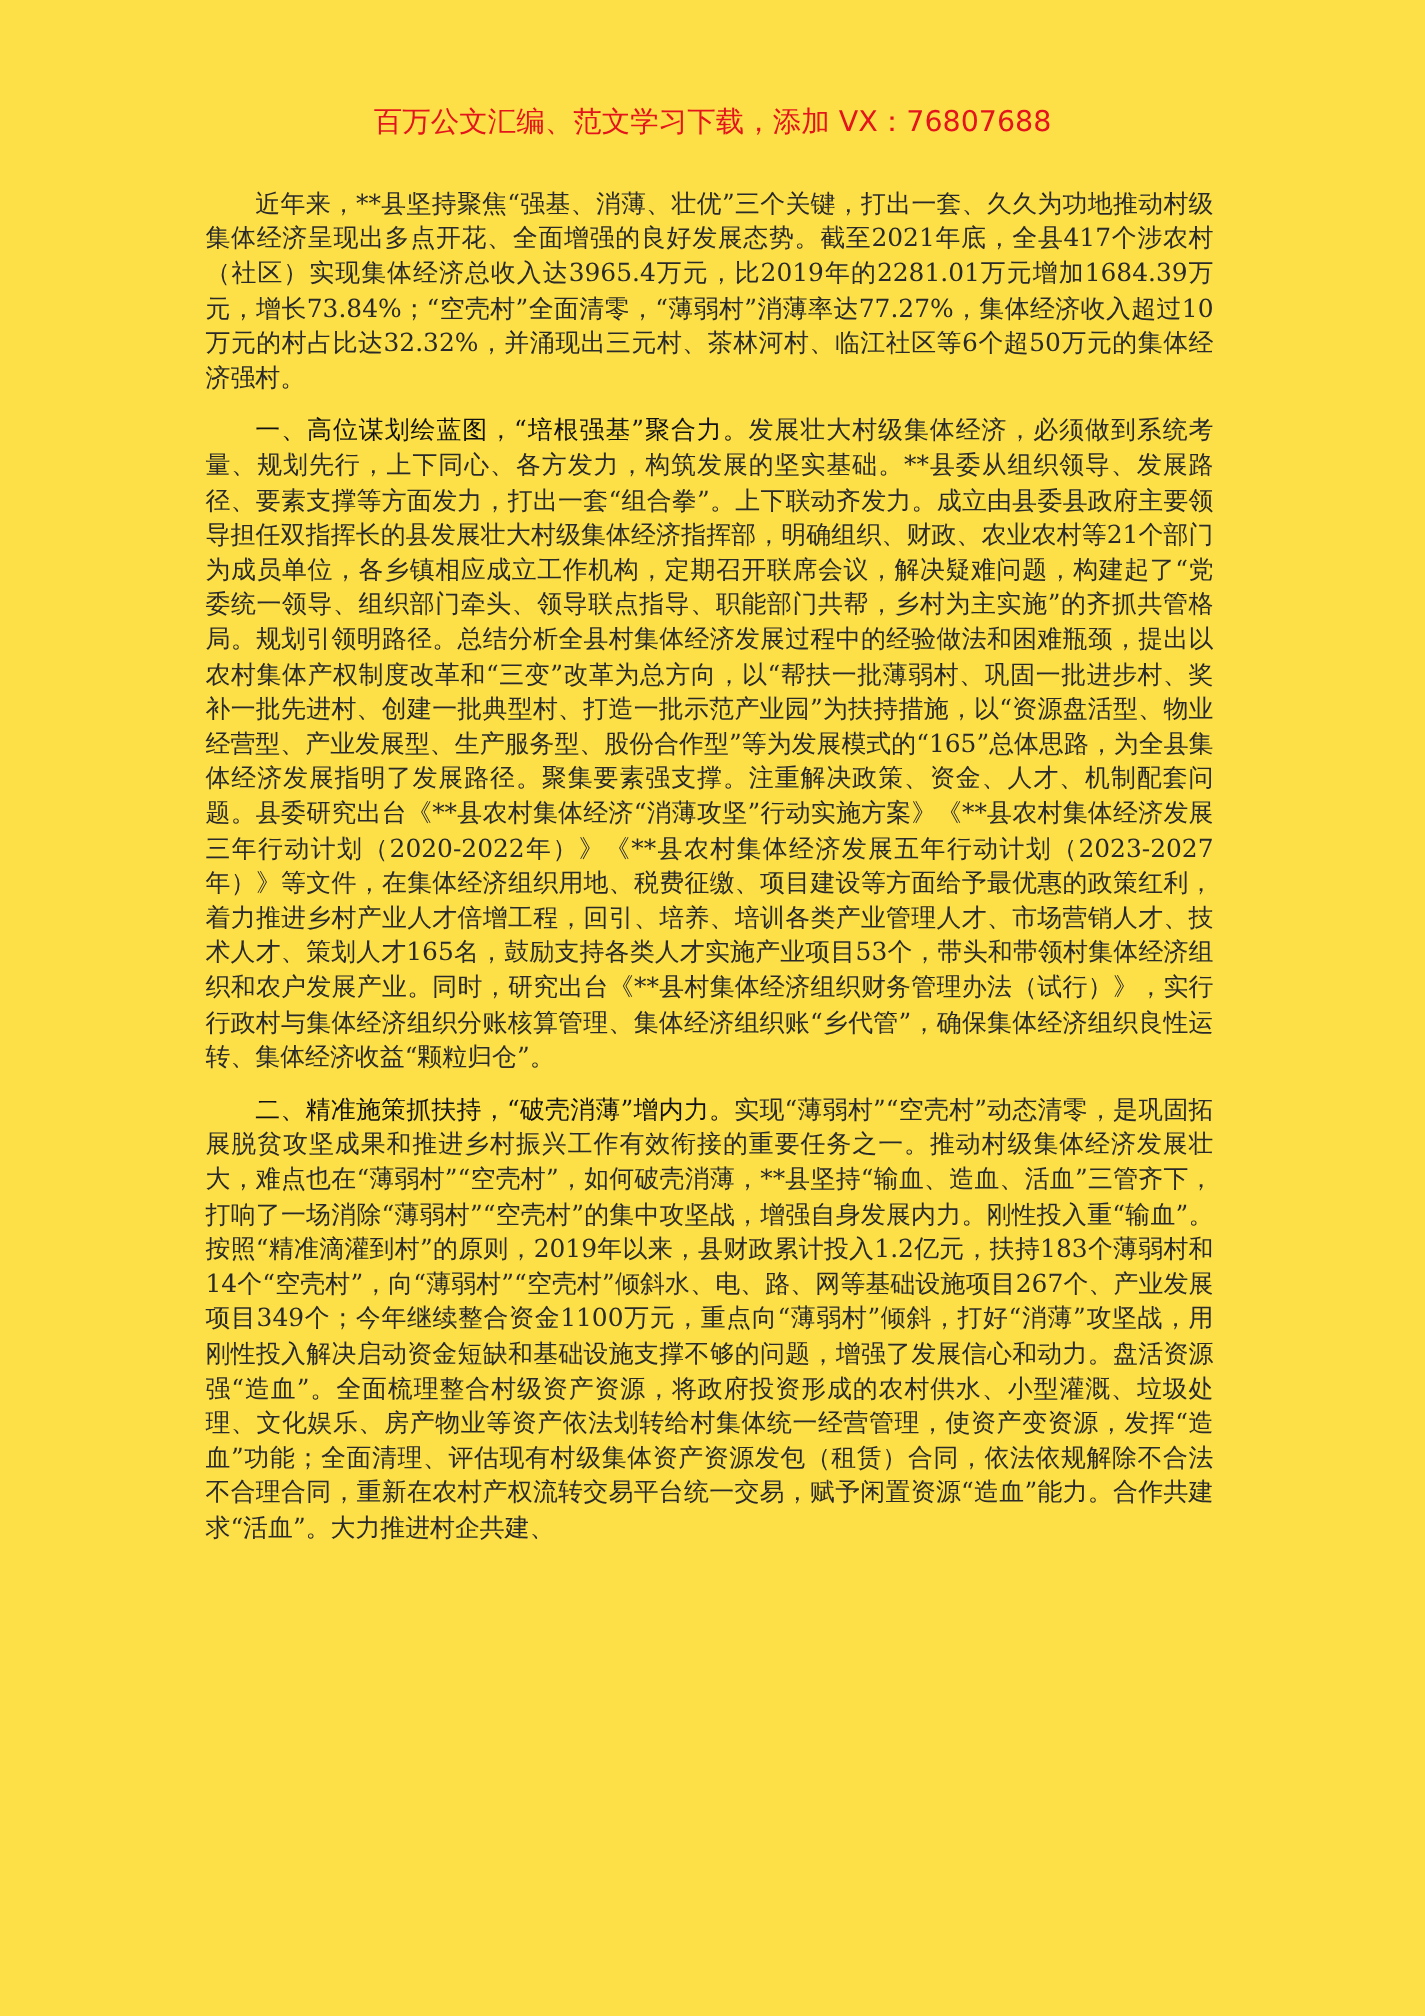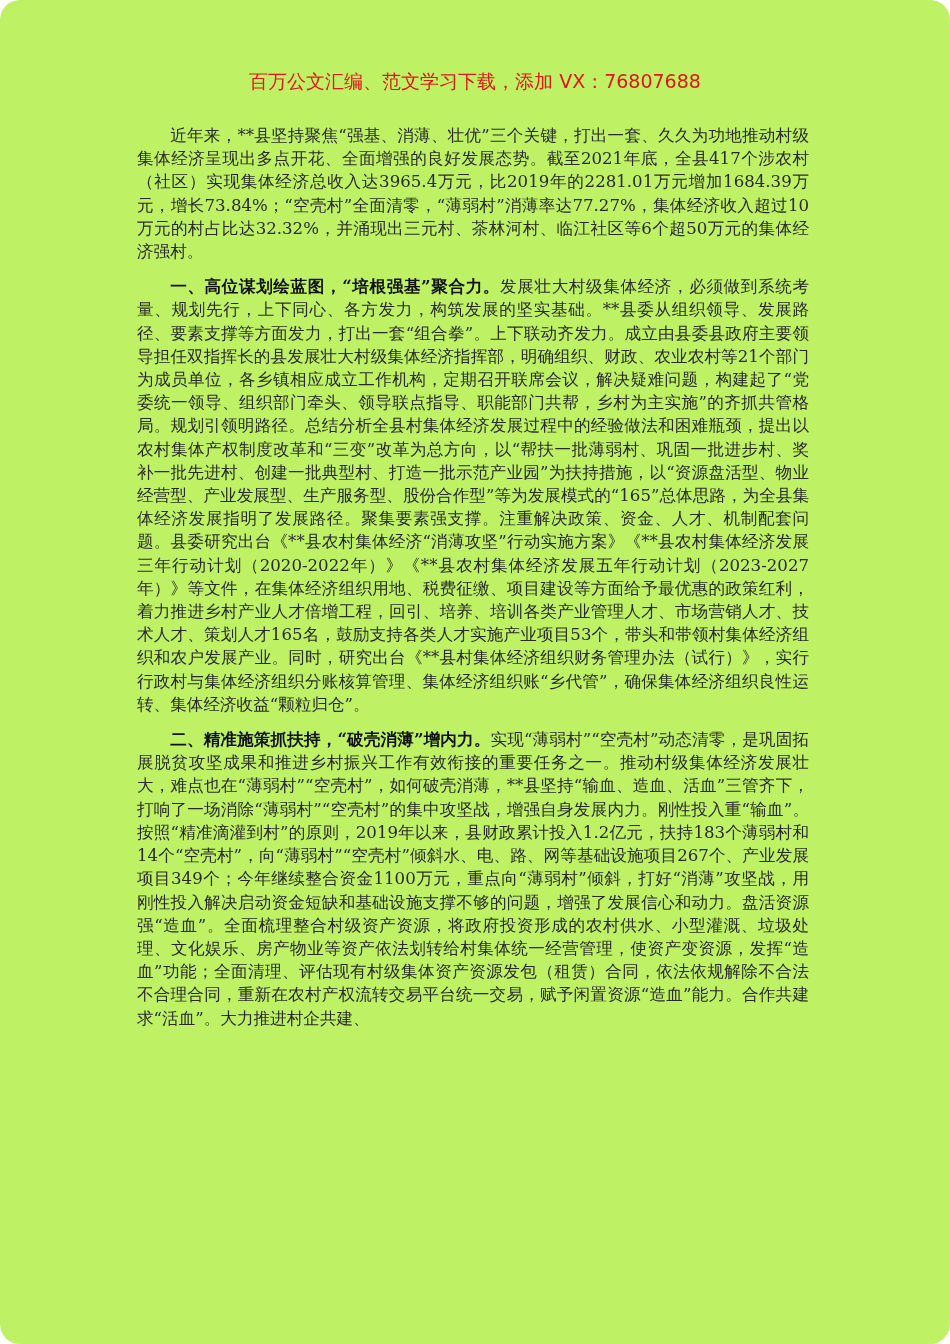--- a/index.html
+++ b/index.html
@@ -11,22 +11,21 @@
       width: 950px;
       height: 1344px;
       position: relative;
       overflow: hidden;
     }
     .page {
       position: absolute;
       left: 0; top: 0;
       width: 950px;
       height: 1344px;
-      background: #bef264;
-      border-radius: 20px;
+      background: #fde047;
     }
     .header-banner {
       position: absolute;
       top: 68px;
       left: 0;
       width: 950px;
       text-align: center;
       color: #e3141c;
       font-family: "DejaVu Sans", "Liberation Sans", sans-serif;
       font-size: 19px;
@@ -46,21 +45,21 @@
       text-justify: inter-character;
     }
     .para {
       margin: 0;
       text-indent: 2em;
     }
     .para + .para {
       margin-top: 12px;
     }
     .heading-run {
-      font-weight: bold;
+      font-weight: normal;
       color: #111111;
     }
   </style>
 </head>
 <body>
 
 <div class="page">
   <div class="header-banner">百万公文汇编、范文学习下载，添加 VX：76807688</div>
 
   <div class="body-text">

